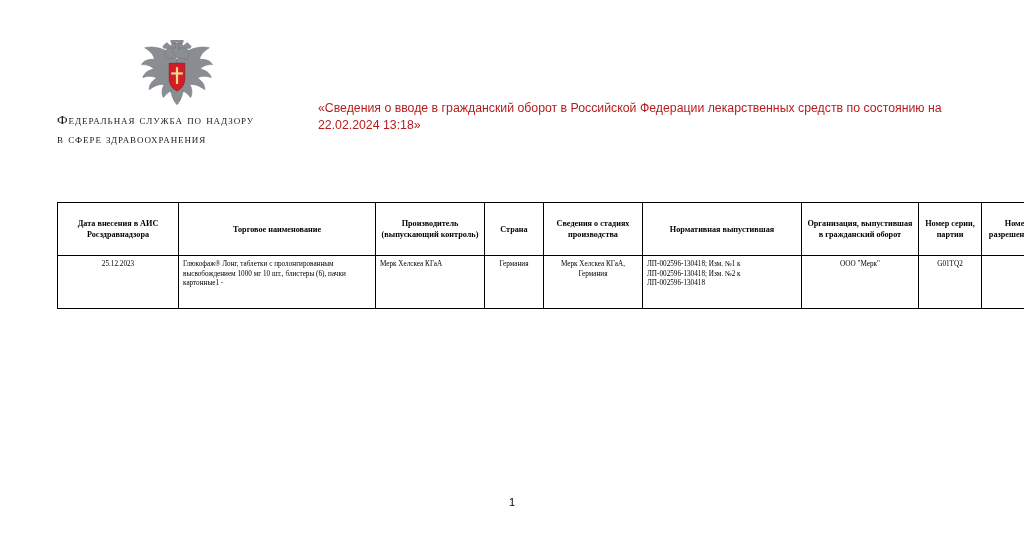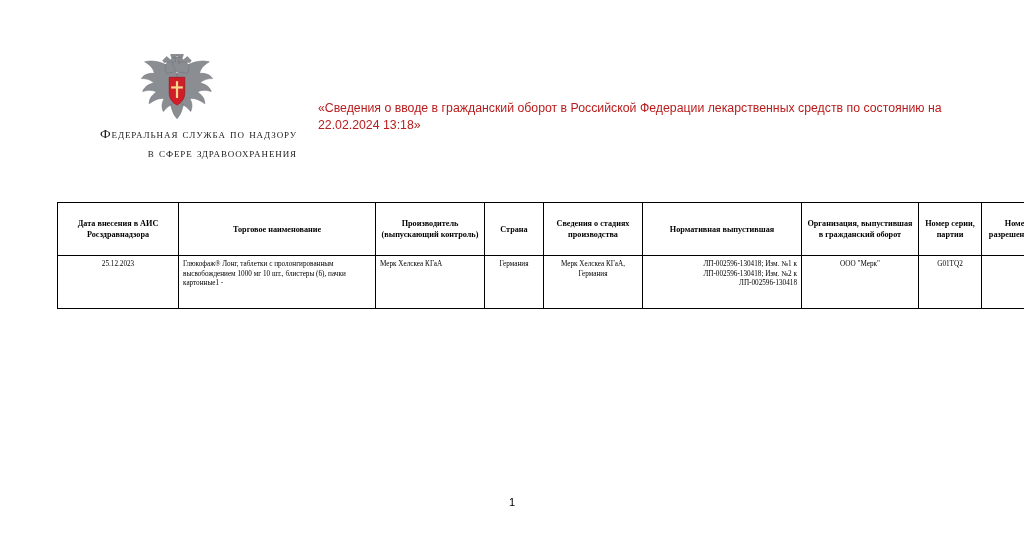--- a/index.html
+++ b/index.html
@@ -21,23 +21,23 @@
     position: absolute;
     left: 0;
     top: 0;
     width: 1024px;
     height: 182px;
   }
 
   .emblem-block {
     position: absolute;
     left: 57px;
-    top: 54px;
+    top: 40px;
     width: 240px;
-    text-align: right;
+    text-align: left;
   }
 
   .emblem {
     width: 78px;
     height: 66px;
     margin: 0 auto;
     display: block;
   }
 
   .agency-name {
@@ -91,21 +91,21 @@
   table.reg tbody td {
     font-size: 7.2px;
     line-height: 9.6px;
     height: 44px;
   }
   .c-date   { width: 112px; text-align: center; }
   .c-name   { width: 188px; text-align: left; }
   .c-maker  { width: 100px; text-align: center; }
   .c-country{ width: 50px;  text-align: center; border-radius: 11px; }
   .c-stages { width: 90px;  text-align: center; }
-  .c-docs   { width: 150px; text-align: right; }
+  .c-docs   { width: 150px; text-align: left; }
   .c-org    { width: 108px; text-align: center; }
   .c-serial { width: 54px;  text-align: center; }
   .c-permit { width: 82px;  text-align: center; }
 
   tbody .c-date   { text-align: center; }
   tbody .c-maker  { text-align: center; padding-left: 6px; text-align: left; }
   tbody .c-country{ text-align: center; }
   tbody .c-org    { text-align: center; }
   tbody .c-serial { text-align: center; }
   tbody .c-permit { text-align: center; }

